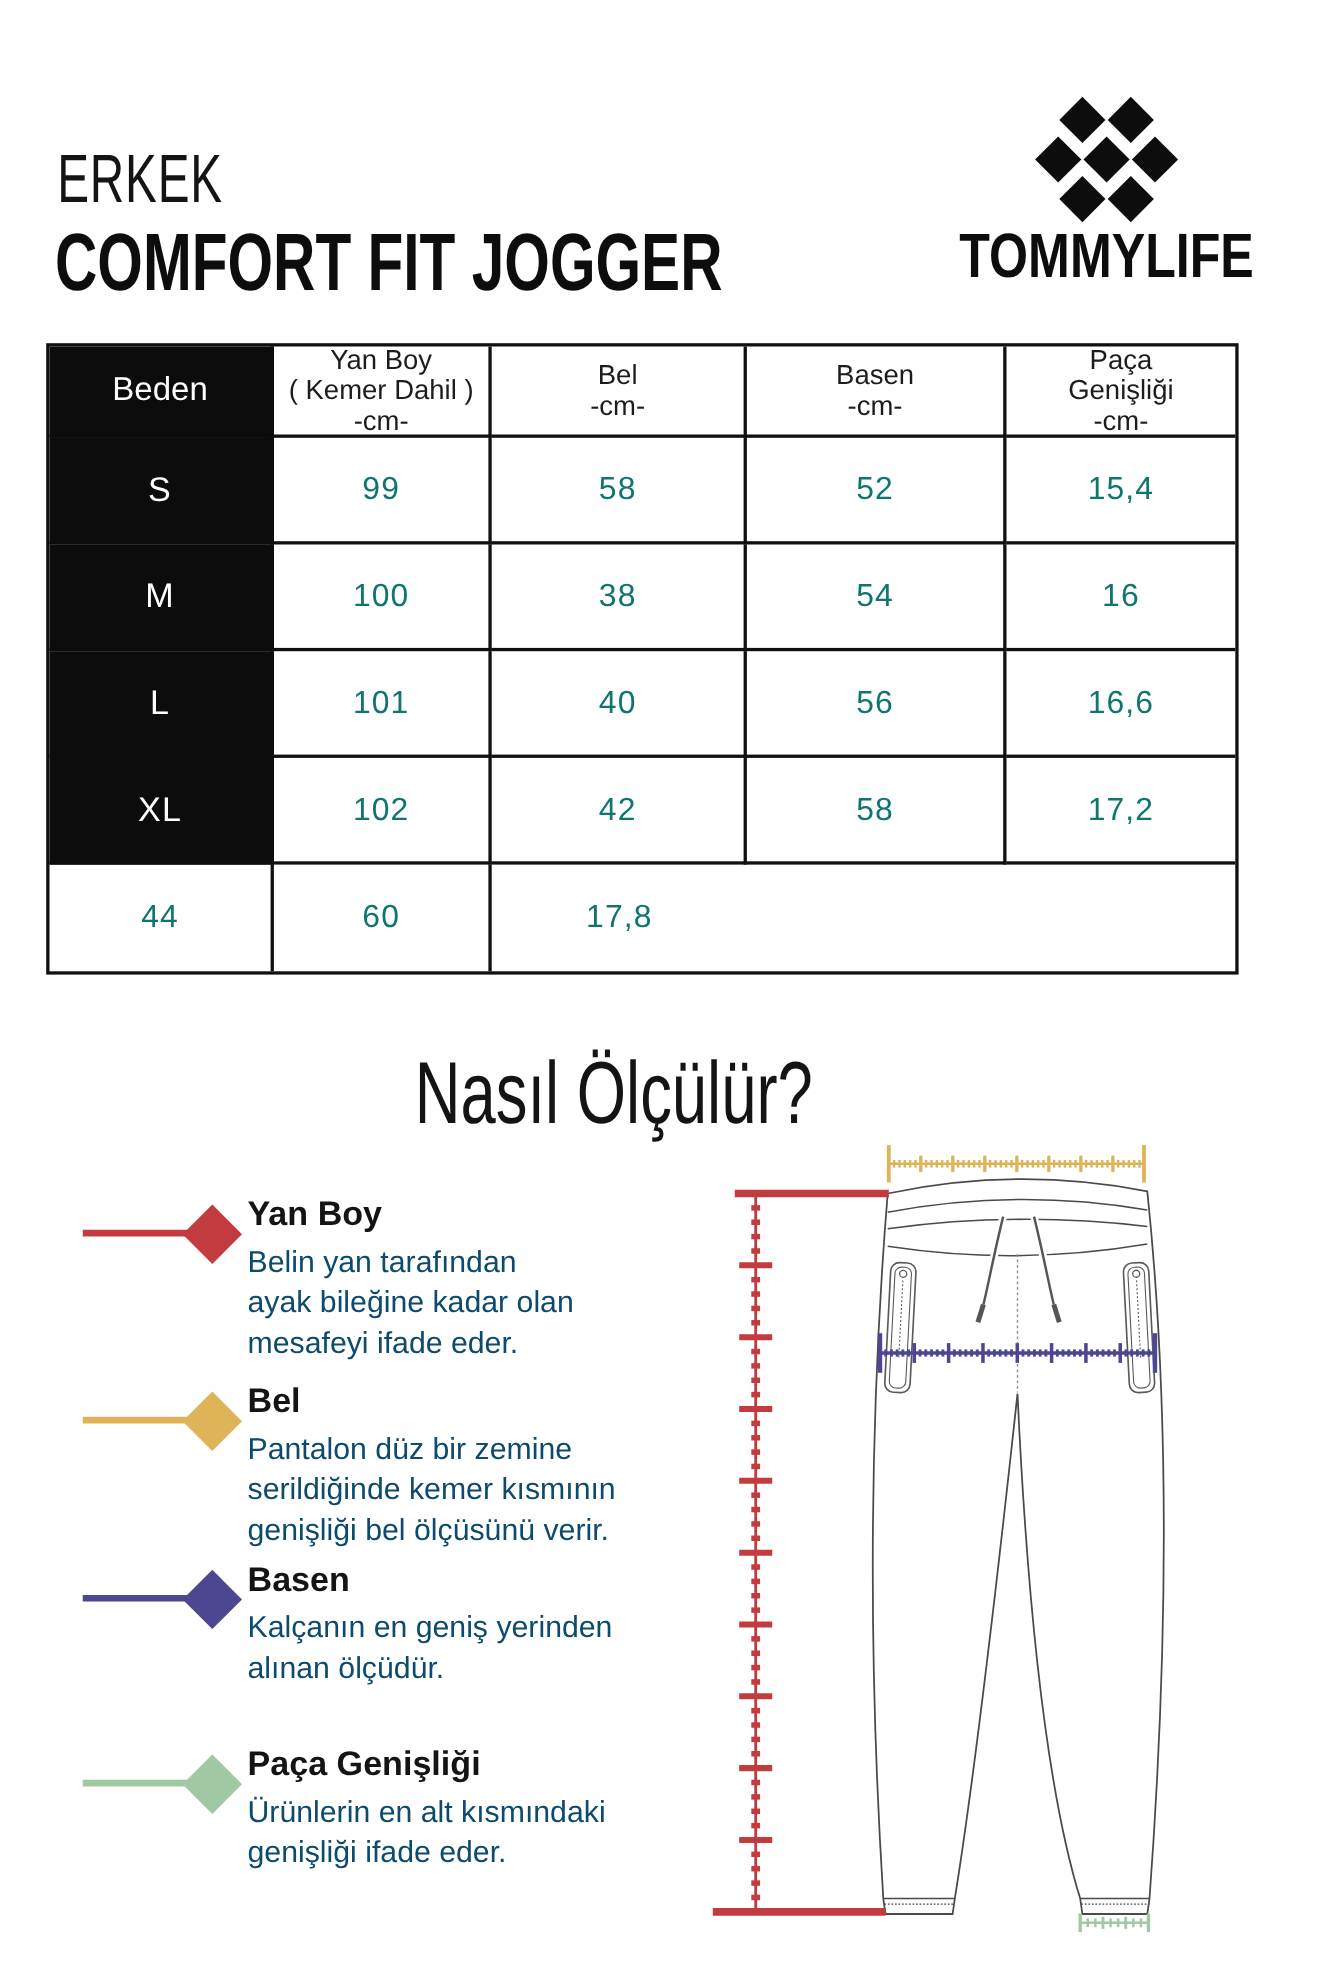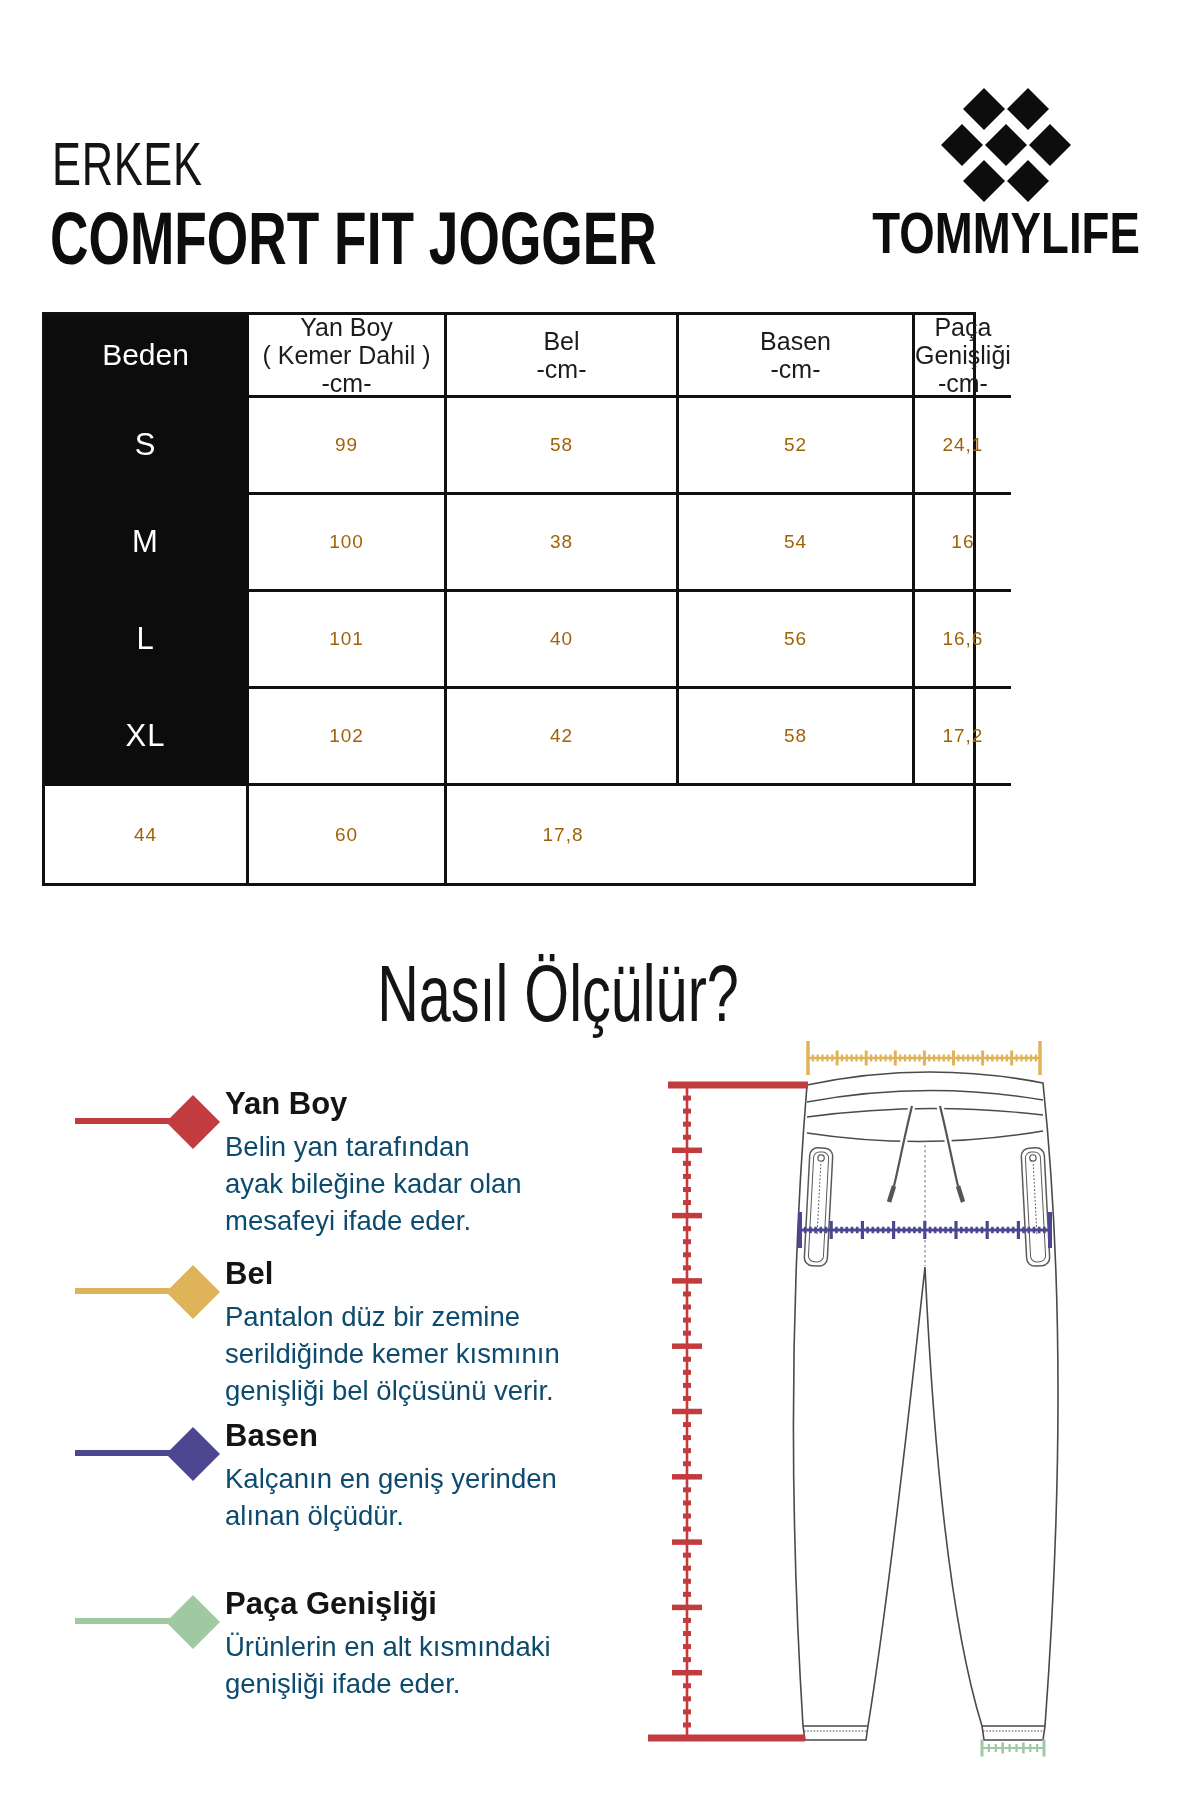--- a/index.html
+++ b/index.html
@@ -19,37 +19,37 @@
     white-space:nowrap;color:#0d0d0d;
   }
   .brand-logo{position:absolute;left:922px;top:86px;}
   .brand-name{
     position:absolute;left:830px;top:200px;width:352px;text-align:center;
     font-size:57px;font-weight:700;transform:scaleX(.80);transform-origin:center;
     white-space:nowrap;color:#0d0d0d;
   }
   
   .size-table{
-    position:absolute;left:42px;top:312px;width:934px;box-sizing:border-box;
+    position:absolute;left:42px;top:312px;width:1084px;box-sizing:border-box;
     display:grid;grid-template-columns:204px 198px 232px 236px 1fr;
     grid-template-rows:83px 97px 97px 97px 97px 97px;
     border:3px solid #101010;background:#fff;
   }
   .cell{
     box-sizing:border-box;border-right:3px solid #101010;border-bottom:3px solid #101010;
     display:flex;flex-direction:column;align-items:center;justify-content:center;
     text-align:center;
   }
   .cell.last-col{border-right:none;}
   .cell.last-row{border-bottom:none;}
   .cell.dark{background:#0c0c0c;color:#ffffff;border-right-color:#0c0c0c;border-bottom-color:#0c0c0c;}
   .th{font-size:25px;line-height:28px;color:#1c1c1c;}
   .th-beden{font-size:30px;}
   .size-label{font-size:31px;letter-spacing:1px;}
-  .val{font-size:19px;letter-spacing:1px;color:#a16207;text-align:right;}
+  .val{font-size:29px;letter-spacing:1px;color:#0f766e;text-align:right;}
   
   .measure-title{
     position:absolute;left:38px;top:948px;width:1040px;text-align:center;
     font-size:80px;font-weight:400;transform:scaleX(.72);transform-origin:center;
     white-space:nowrap;color:#141414;
   }
   .legend-item{position:absolute;left:75px;width:500px;}
   .legend-icon{position:absolute;left:0;top:2px;}
   .legend-body{margin-left:150px;}
   .legend-name{font-size:31px;font-weight:700;color:#141414;margin-bottom:6px;}
@@ -95,21 +95,21 @@
   <div class="cell th last-col">
     <div>Paça</div>
     <div>Genişliği</div>
     <div>-cm-</div>
   </div>
 
   <div class="cell dark size-label">S</div>
   <div class="cell val">99</div>
   <div class="cell val">58</div>
   <div class="cell val">52</div>
-  <div class="cell val last-col">24,1</div>
+  <div class="cell val last-col">15,4</div>
 
   <div class="cell dark size-label">M</div>
   <div class="cell val">100</div>
   <div class="cell val">38</div>
   <div class="cell val">54</div>
   <div class="cell val last-col">16</div>
 
   <div class="cell dark size-label">L</div>
   <div class="cell val">101</div>
   <div class="cell val">40</div>

